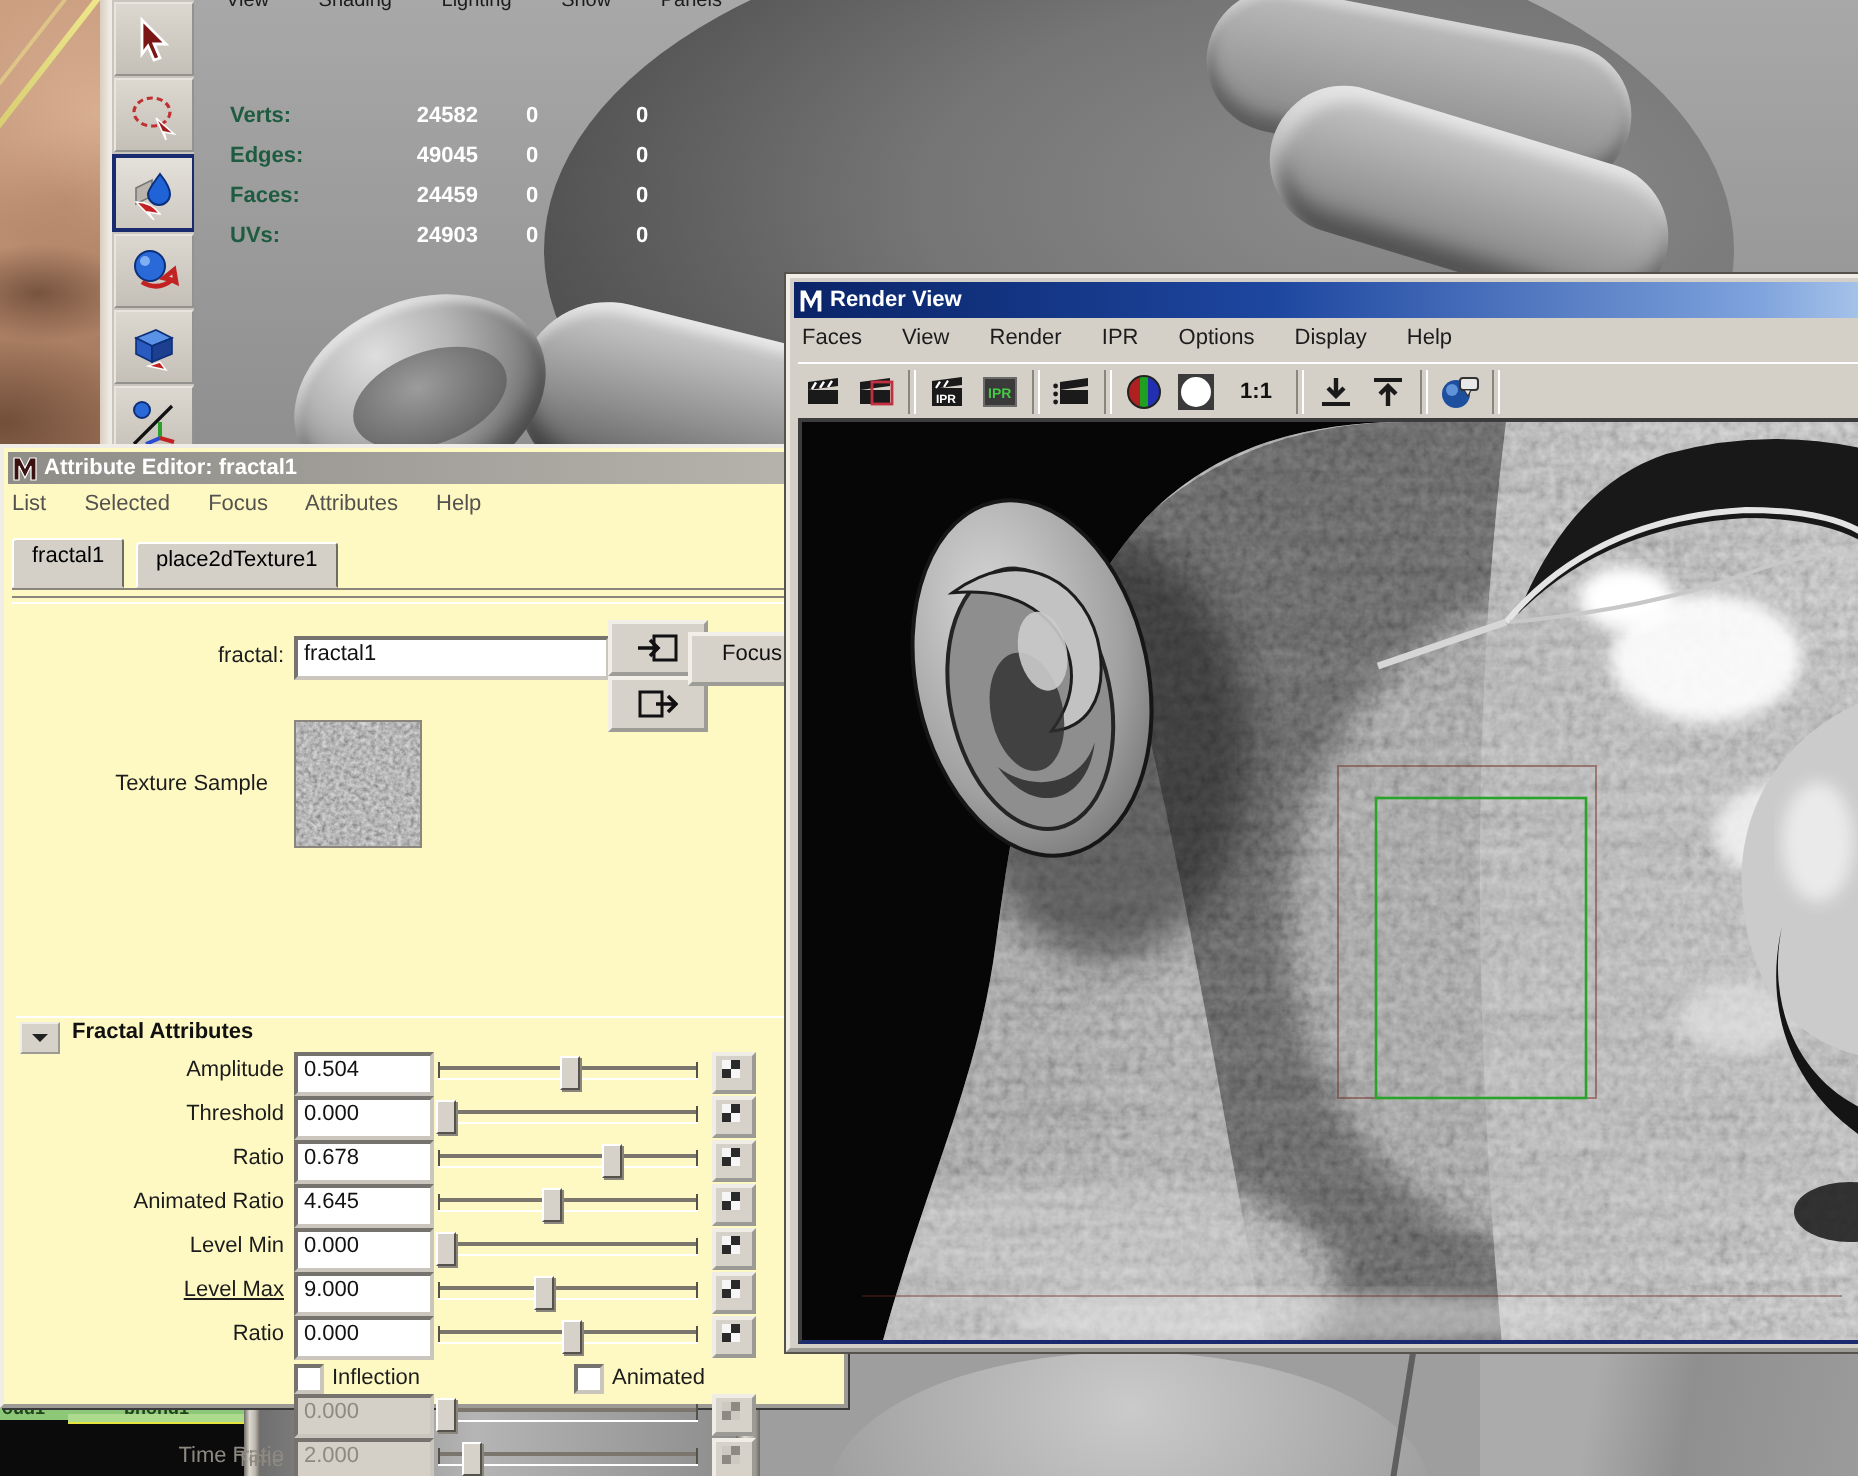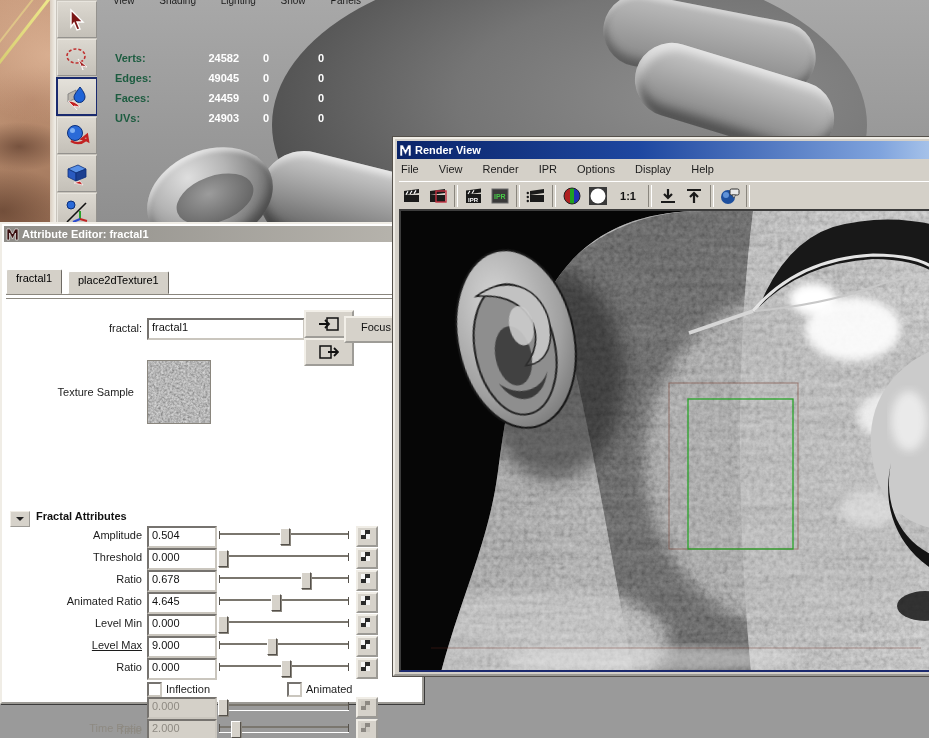--- a/index.html
+++ b/index.html
@@ -73,21 +73,21 @@
   #hyper{position:absolute;left:0;top:28px;width:122px;height:38px;background:#0b0b0b;}
   #hyper .strip{position:absolute;left:0;top:0;width:122px;height:10px;background:#8cc878;
       color:#21421c;font-size:9px;font-weight:bold;overflow:hidden;}
   #hyper .strip .l1{position:absolute;left:1px;top:-1px;}
   #hyper .strip .l2{position:absolute;left:62px;top:-1px;}
   #hyper .strip2{position:absolute;left:34px;top:7px;width:88px;height:4px;background:#aeda8e;
       border-bottom:1px solid #e4e43c;}
   .vdiv{background:linear-gradient(90deg,#6e6a64,#dcd8d0 35%,#bab6ae 70%,#6e6a64);}
 
   
-  #ae{left:0;top:222px;width:420px;height:478px;background:#ffffff;
+  #ae{left:0;top:222px;width:420px;height:478px;background:#fef9c3;
       border:2px outset #f0ede6;box-shadow:1px 1px 0 #3a3a3a;}
   #ae-title{position:absolute;left:2px;top:2px;right:2px;height:16px;
       background:linear-gradient(90deg,#8f8d88,#b8b5ae);display:flex;align-items:center;
       color:#fff;font-weight:bold;padding-left:2px;}
   .mlogo{width:13px;height:13px;margin-right:3px;flex:none;display:block;}
   .tbtn{width:15px;height:13px;margin-left:1px;background:#d6d2ca;border:1px outset #f0ede6;
       font-size:9px;line-height:9px;text-align:center;color:#111;flex:none;}
   #ae-menu{position:absolute;left:4px;top:22px;height:15px;color:#54524e;}
   #ae-menu span{margin-right:16px;}
   #ae-tabs{position:absolute;left:4px;top:48px;height:22px;right:4px;border-bottom:1px solid #8a867e;}
@@ -233,29 +233,51 @@
       </div>
       <div class="hudrow">
         <span class="hudlab">UVs:</span>
         <span class="hudval">24903</span>
         <span class="hudz">0</span>
         <span class="hudz">0</span>
       </div>
     </div>
   </div>
 
+  <div id="backdrop" class="abs">
+    <div class="shoulder"></div>
+    <div class="crease"></div>
+    <div class="jawshade"></div>
+    <div id="hyper">
+      <div class="strip">
+        <span class="l1">oud1</span>
+        <span class="l2">phong1</span>
+      </div>
+      <div class="strip2"></div>
+    </div>
+    <div class="vdiv abs" style="left:122px;top:28px;width:8px;height:38px;"></div>
+    <div class="abs" style="left:130px;top:28px;width:238px;height:38px;background:linear-gradient(90deg,#6f6f6f,#b5b5b5 45%,#8d8d8d);"></div>
+    <div class="vdiv abs" style="left:368px;top:28px;width:12px;height:38px;"></div>
+  </div>
 
   <div id="ae" class="abs">
     <div id="ae-title">
       <svg class="mlogo" viewBox="0 0 13 13">
         <path d="M1 12 L1 1 L4 1 L6.5 6 L9 1 L12 1 L12 12 L9.5 12 L9.5 5 L6.5 11 L3.5 5 L3.5 12 Z" fill="#3a1010" stroke="#fff" stroke-width="0.6"></path>
       </svg>
       <span style="flex:1">Attribute Editor: fractal1</span>
       <span class="tbtn">_</span>
       <span class="tbtn" style="width:8px"></span>
+    </div>
+    <div id="ae-menu">
+      <span>List</span>
+      <span>Selected</span>
+      <span>Focus</span>
+      <span>Attributes</span>
+      <span>Help</span>
     </div>
     <div id="ae-tabs">
       <div class="tab active" style="left:0;">fractal1</div>
       <div class="tab" style="left:62px;">place2dTexture1</div>
     </div>
     <div id="ae-body">
       <div class="hr" style="top:0;"></div>
 
       <div class="flabel" style="left:0;top:24px;">fractal:</div>
       <div class="field" style="left:143px;top:20px;width:148px;">fractal1</div>
@@ -412,21 +434,21 @@
   </div>
 
   <div id="rv" class="abs">
     <div id="rv-title">
       <svg class="mlogo" viewBox="0 0 13 13">
         <path d="M1 12 L1 1 L4 1 L6.5 6 L9 1 L12 1 L12 12 L9.5 12 L9.5 5 L6.5 11 L3.5 5 L3.5 12 Z" fill="#fff" stroke="#0a2468" stroke-width="0.6"></path>
       </svg>
       <span>Render View</span>
     </div>
     <div id="rv-menu">
-      <span>File</span>
+      <span>Faces</span>
       <span>View</span>
       <span>Render</span>
       <span>IPR</span>
       <span>Options</span>
       <span>Display</span>
       <span>Help</span>
     </div>
     <div id="rv-toolbar">
       <div class="ticon">
         <svg width="20" height="16" viewBox="0 0 20 16">

